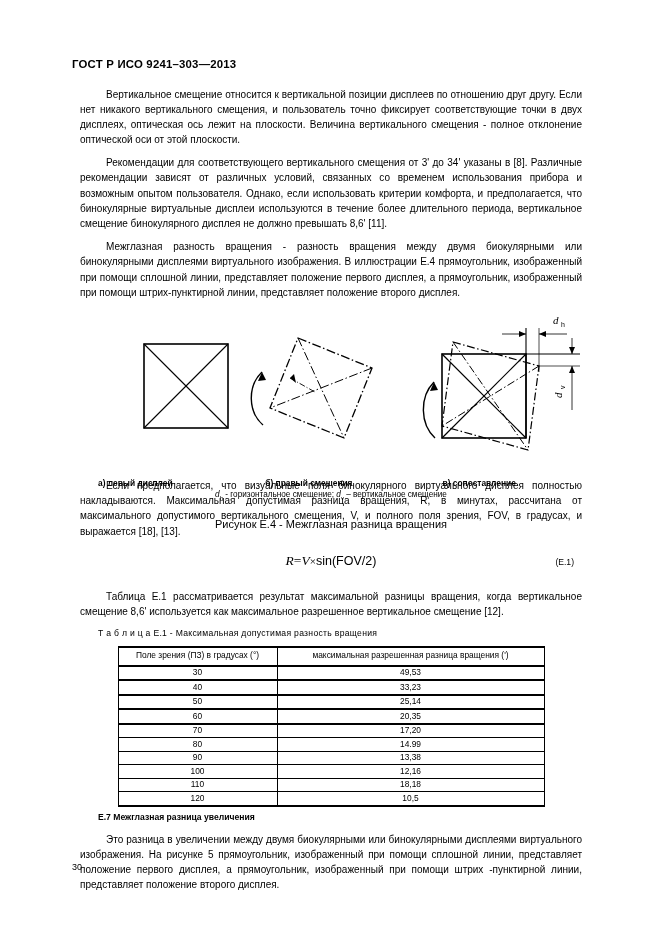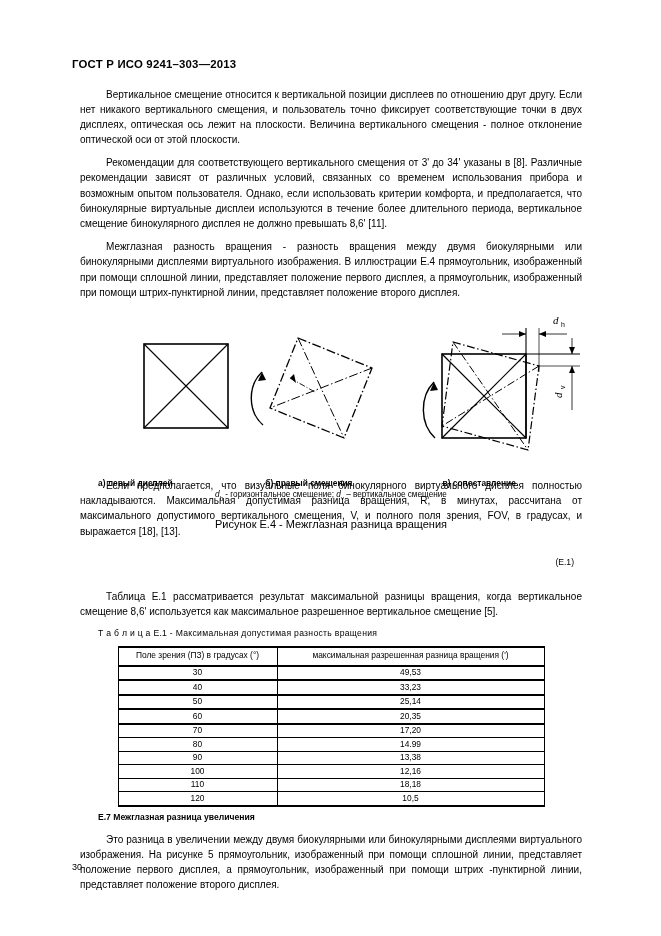--- a/index.html
+++ b/index.html
@@ -225,24 +225,27 @@
       <div class="fig-legend">
         <i>d</i><sub>h</sub><span> - горизонтальное смещение; </span><i>d</i><sub>v</sub><span> – вертикальное смещение</span>
       </div>
 
       <div class="fig-caption">Рисунок Е.4 - Межглазная разница вращения</div>
     </div>
 
     <p class="para" style="margin-top:16px;">Если предполагается, что визуальные поля бинокулярного виртуального дисплея полностью накладываются. Максимальная допустимая разница вращения, R, в минутах, рассчитана от максимального допустимого вертикального смещения, V, и полного поля зрения, FOV, в градусах, и выражается [18], [13].</p>
 
     <div class="formula-row">
+      <div class="formula">
+        <span class="ital">R</span><span>=</span><span class="ital">V</span><span class="times">×</span><span class="fn">sin(FOV/2)</span>
+      </div>
       <div class="eqno">(Е.1)</div>
     </div>
 
-    <p class="para">Таблица Е.1 рассматривается результат максимальной разницы вращения, когда вертикальное смещение 8,6' используется как максимальное разрешенное вертикальное смещение [5].</p>
+    <p class="para">Таблица Е.1 рассматривается результат максимальной разницы вращения, когда вертикальное смещение 8,6' используется как максимальное разрешенное вертикальное смещение [12].</p>
 
     <div class="table-title">Т а б л и ц а  Е.1 - Максимальная допустимая разность вращения</div>
 
     <table class="data">
       <thead>
         <tr>
           <th class="c1">Поле зрения (ПЗ) в градусах (°)</th>
           <th class="c2">максимальная разрешенная разница вращения (')</th>
         </tr>
       </thead>

